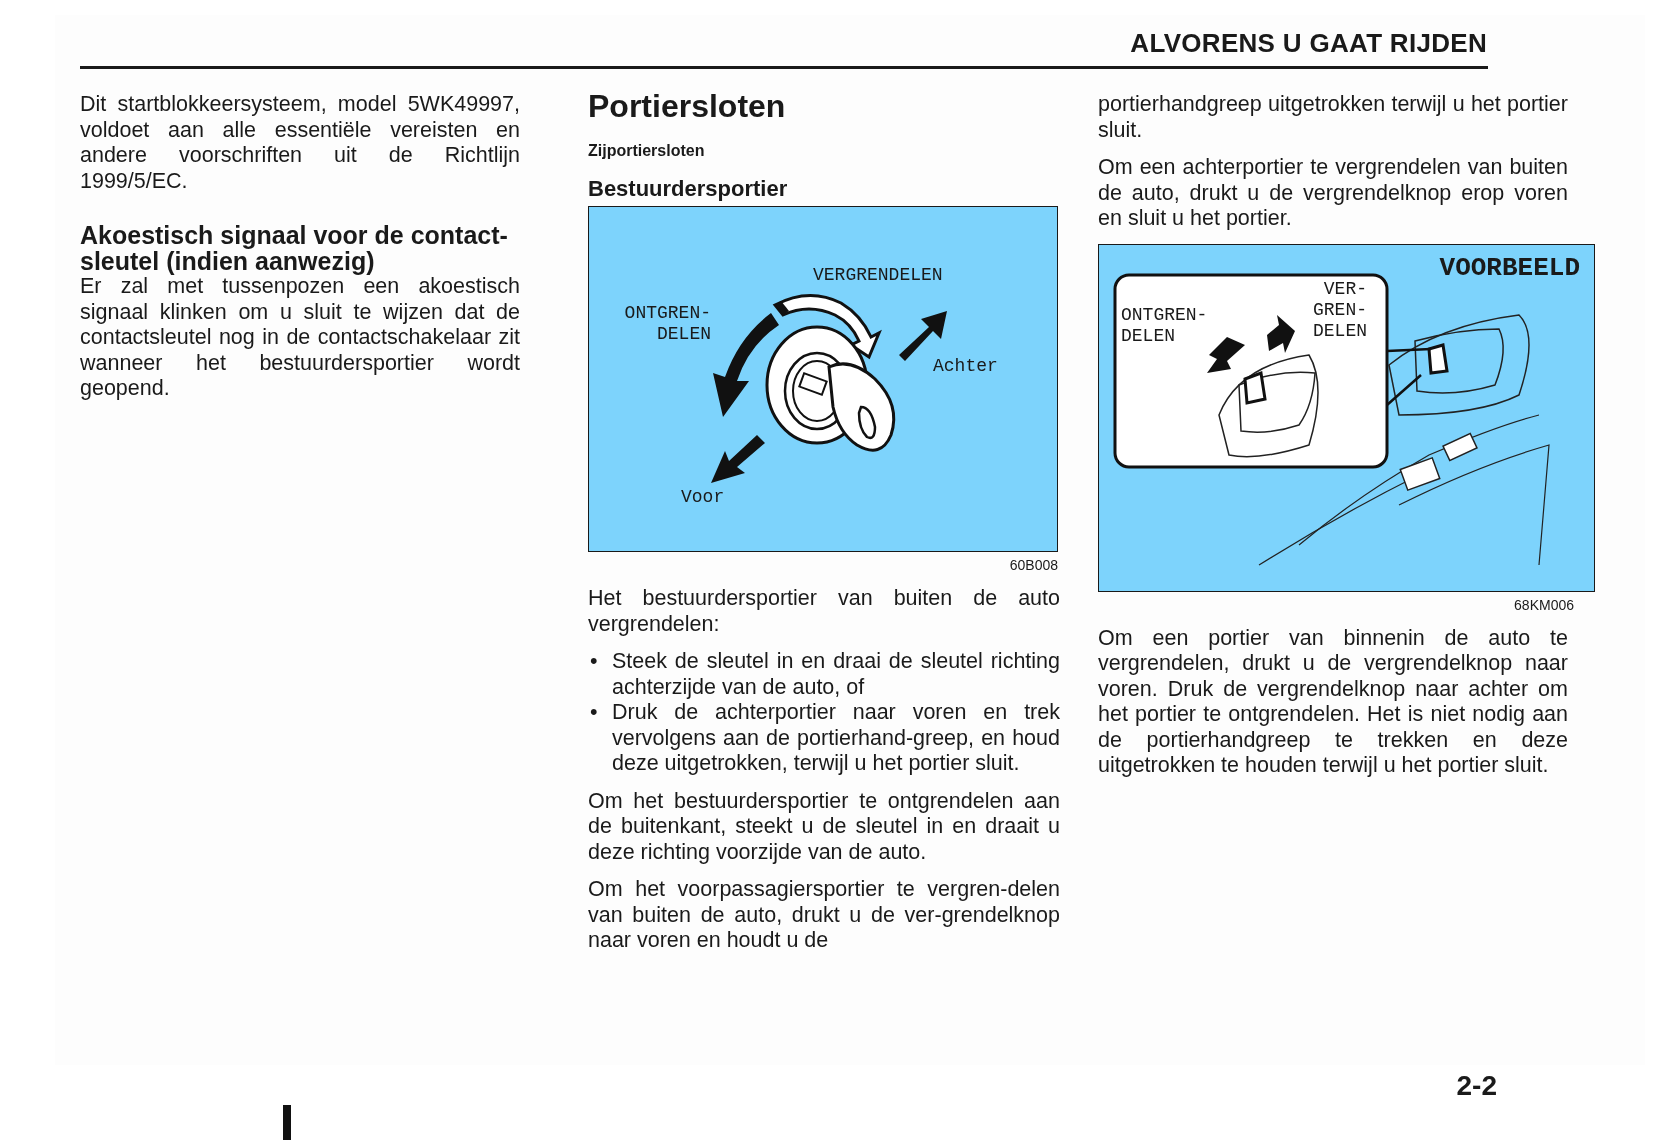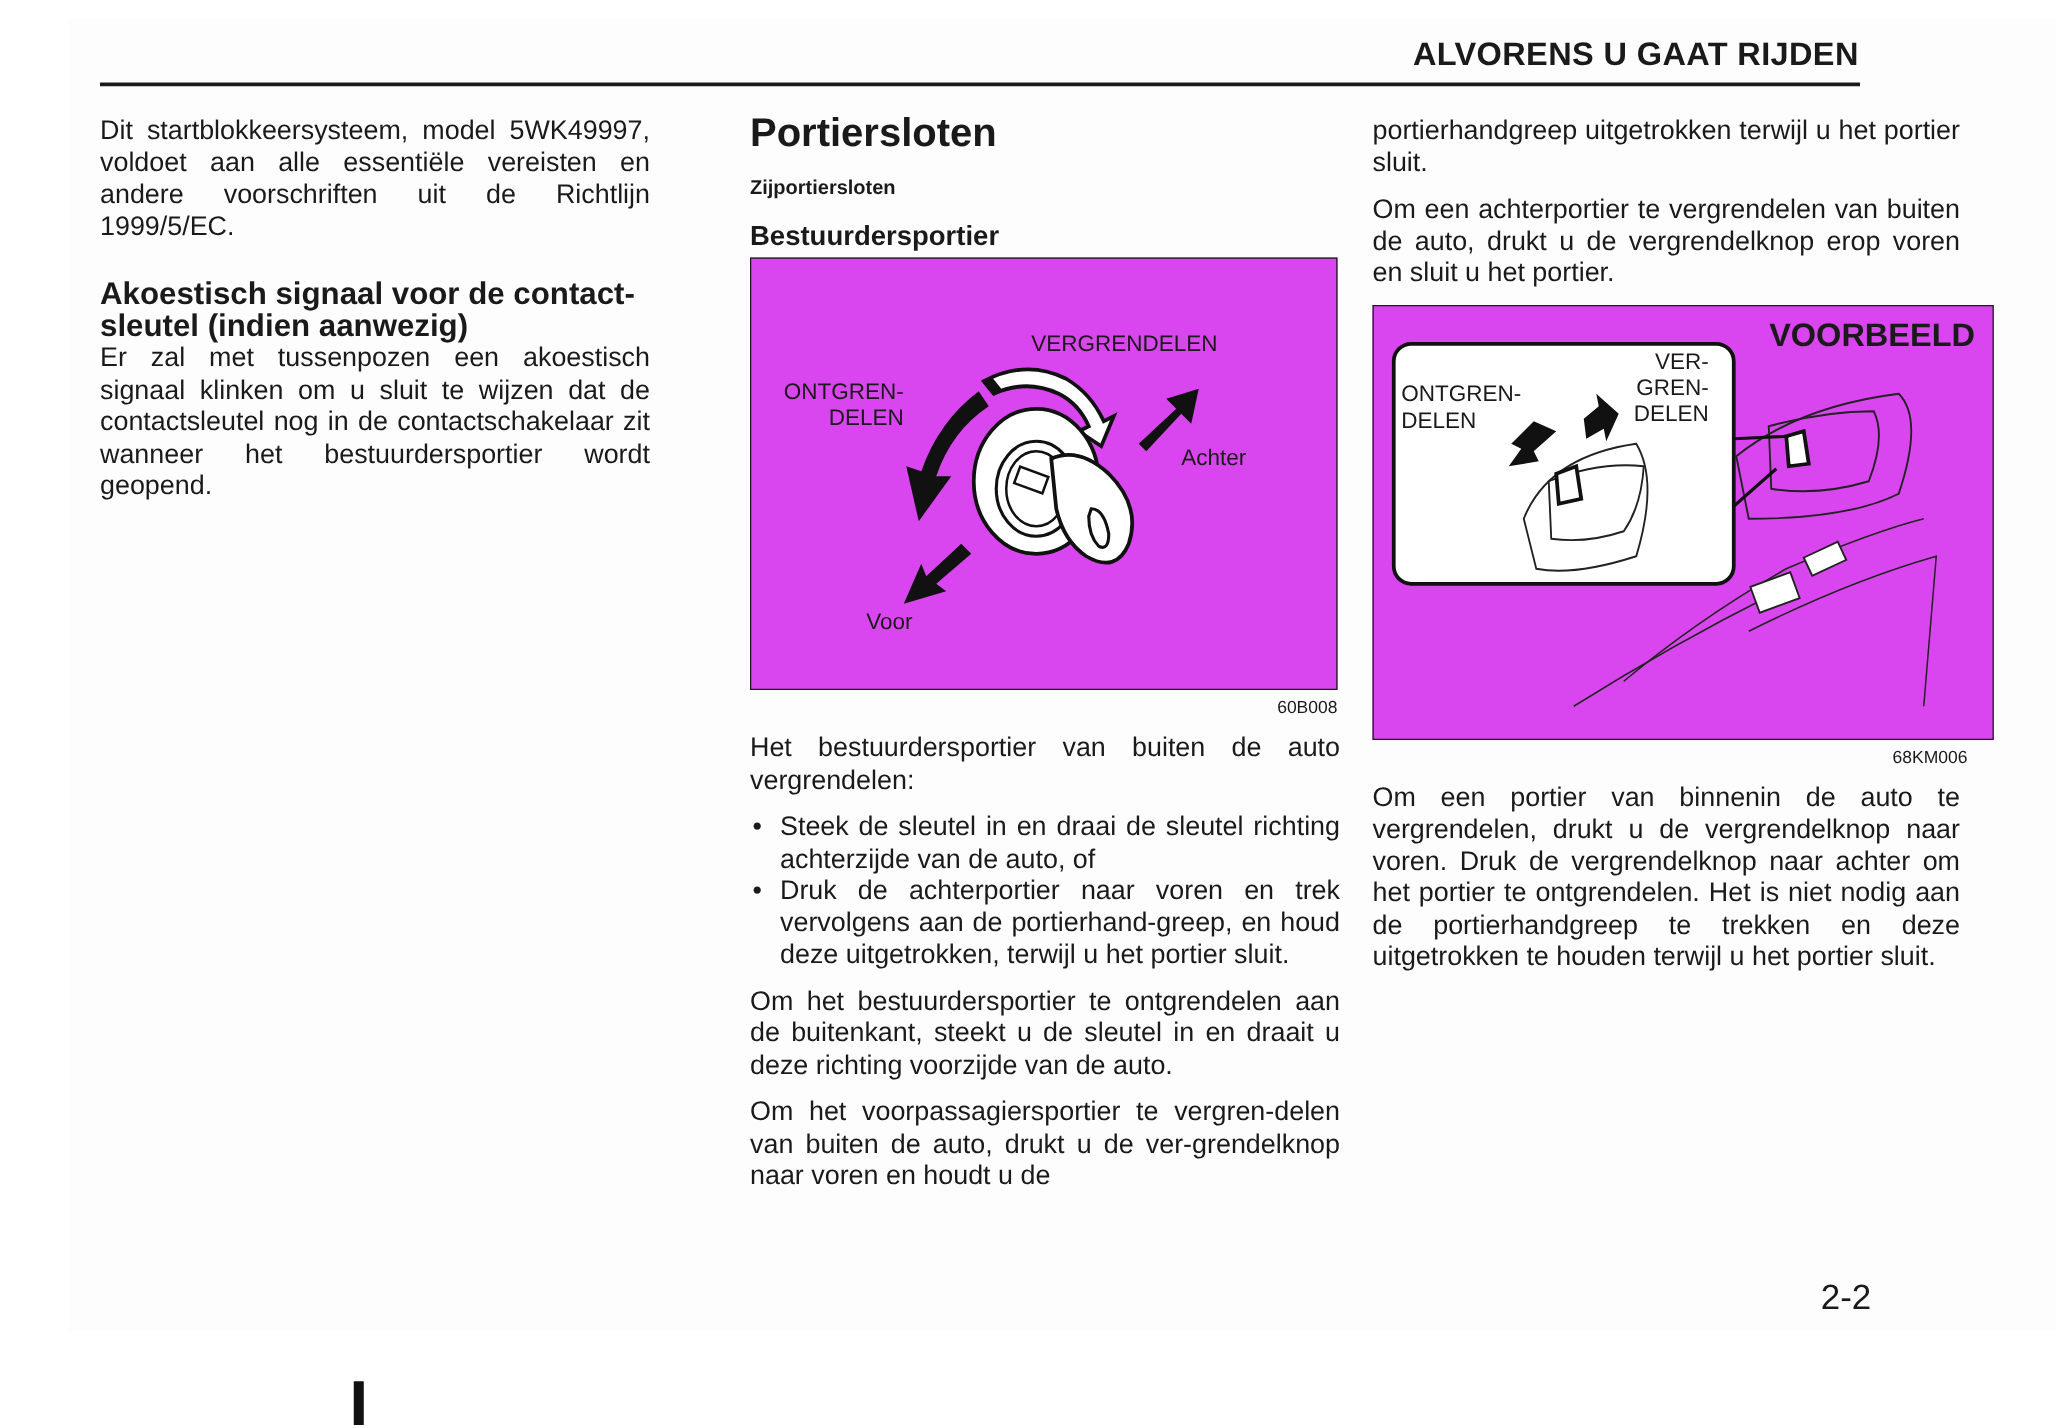--- a/index.html
+++ b/index.html
@@ -15,40 +15,40 @@
   }
   .header-title {
     position: absolute; right: 167px; top: 28px;
     font-size: 26px; font-weight: bold; letter-spacing: 0.3px; color: #1a1a1a;
   }
   .header-rule {
     position: absolute; left: 80px; top: 66px; width: 1408px; height: 3px; background: #1a1a1a;
   }
   .col { position: absolute; top: 92px; font-size: 21.5px; line-height: 25.5px; }
   .col-1 { left: 80px; width: 440px; }
-  .col-2 { left: 588px; width: 472px; margin-left: 12px; }
+  .col-2 { left: 588px; width: 472px; }
   .col-3 { left: 1098px; width: 470px; }
   .justify { text-align: justify; }
   p { margin: 0 0 12px 0; }
   .h2 { font-size: 25px; font-weight: bold; line-height: 26px; margin: 28px 0 0 0; }
   .h1 { font-size: 32px; font-weight: bold; line-height: 36px; margin: 0 0 12px 0; }
   .h3 { font-size: 16px; font-weight: bold; line-height: 30px; margin: 0 0 10px 0; }
   .h4 { font-size: 22px; font-weight: bold; line-height: 26px; margin: 0 0 4px 0; }
   ul { margin: 0 0 12px 0; padding: 0; list-style: none; }
   li { position: relative; padding-left: 24px; }
   li::before { content: "•"; position: absolute; left: 2px; top: 0; }
   .figure {
-    position: relative; border: 1.5px solid #1a1a1a; background: #d946ef;
+    position: relative; border: 1.5px solid #1a1a1a; background: #7dd3fc; font-family: Liberation Mono, monospace;
   }
   .fig-1 { width: 468px; height: 344px; }
   .fig-2 { width: 474px; height: 346px; margin-top: 12px; padding-left: 21px; }
   .fig-code { text-align: right; font-size: 14px; line-height: 18px; margin: 4px 0 12px 0; }
   .fig-label { position: absolute; font-size: 18px; line-height: 21px; }
   .page-number {
-    position: absolute; right: 157px; top: 1022px; font-size: 28px; font-weight: normal;
+    position: absolute; right: 157px; top: 1070px; font-size: 28px; font-weight: bold;
   }
   .margin-bar {
     position: absolute; left: 283px; top: 1105px; width: 8px; height: 35px; background: #111;
   }
   svg { position: absolute; left: 0; top: 0; }
   .voorbeeld {
     position: absolute; right: 14px; top: 8px; font-size: 26px; font-weight: bold; line-height: 30px;
   }
 </style>
 </head>

